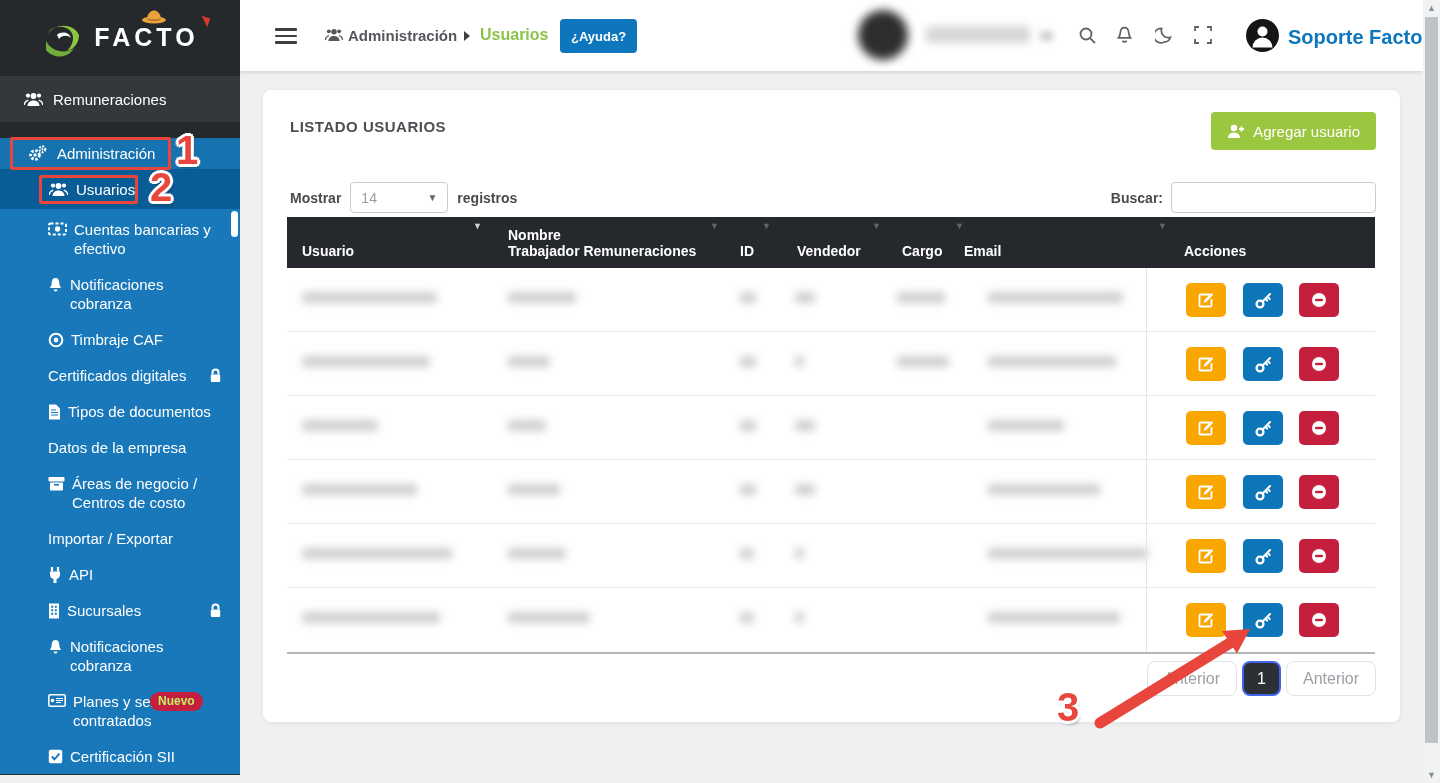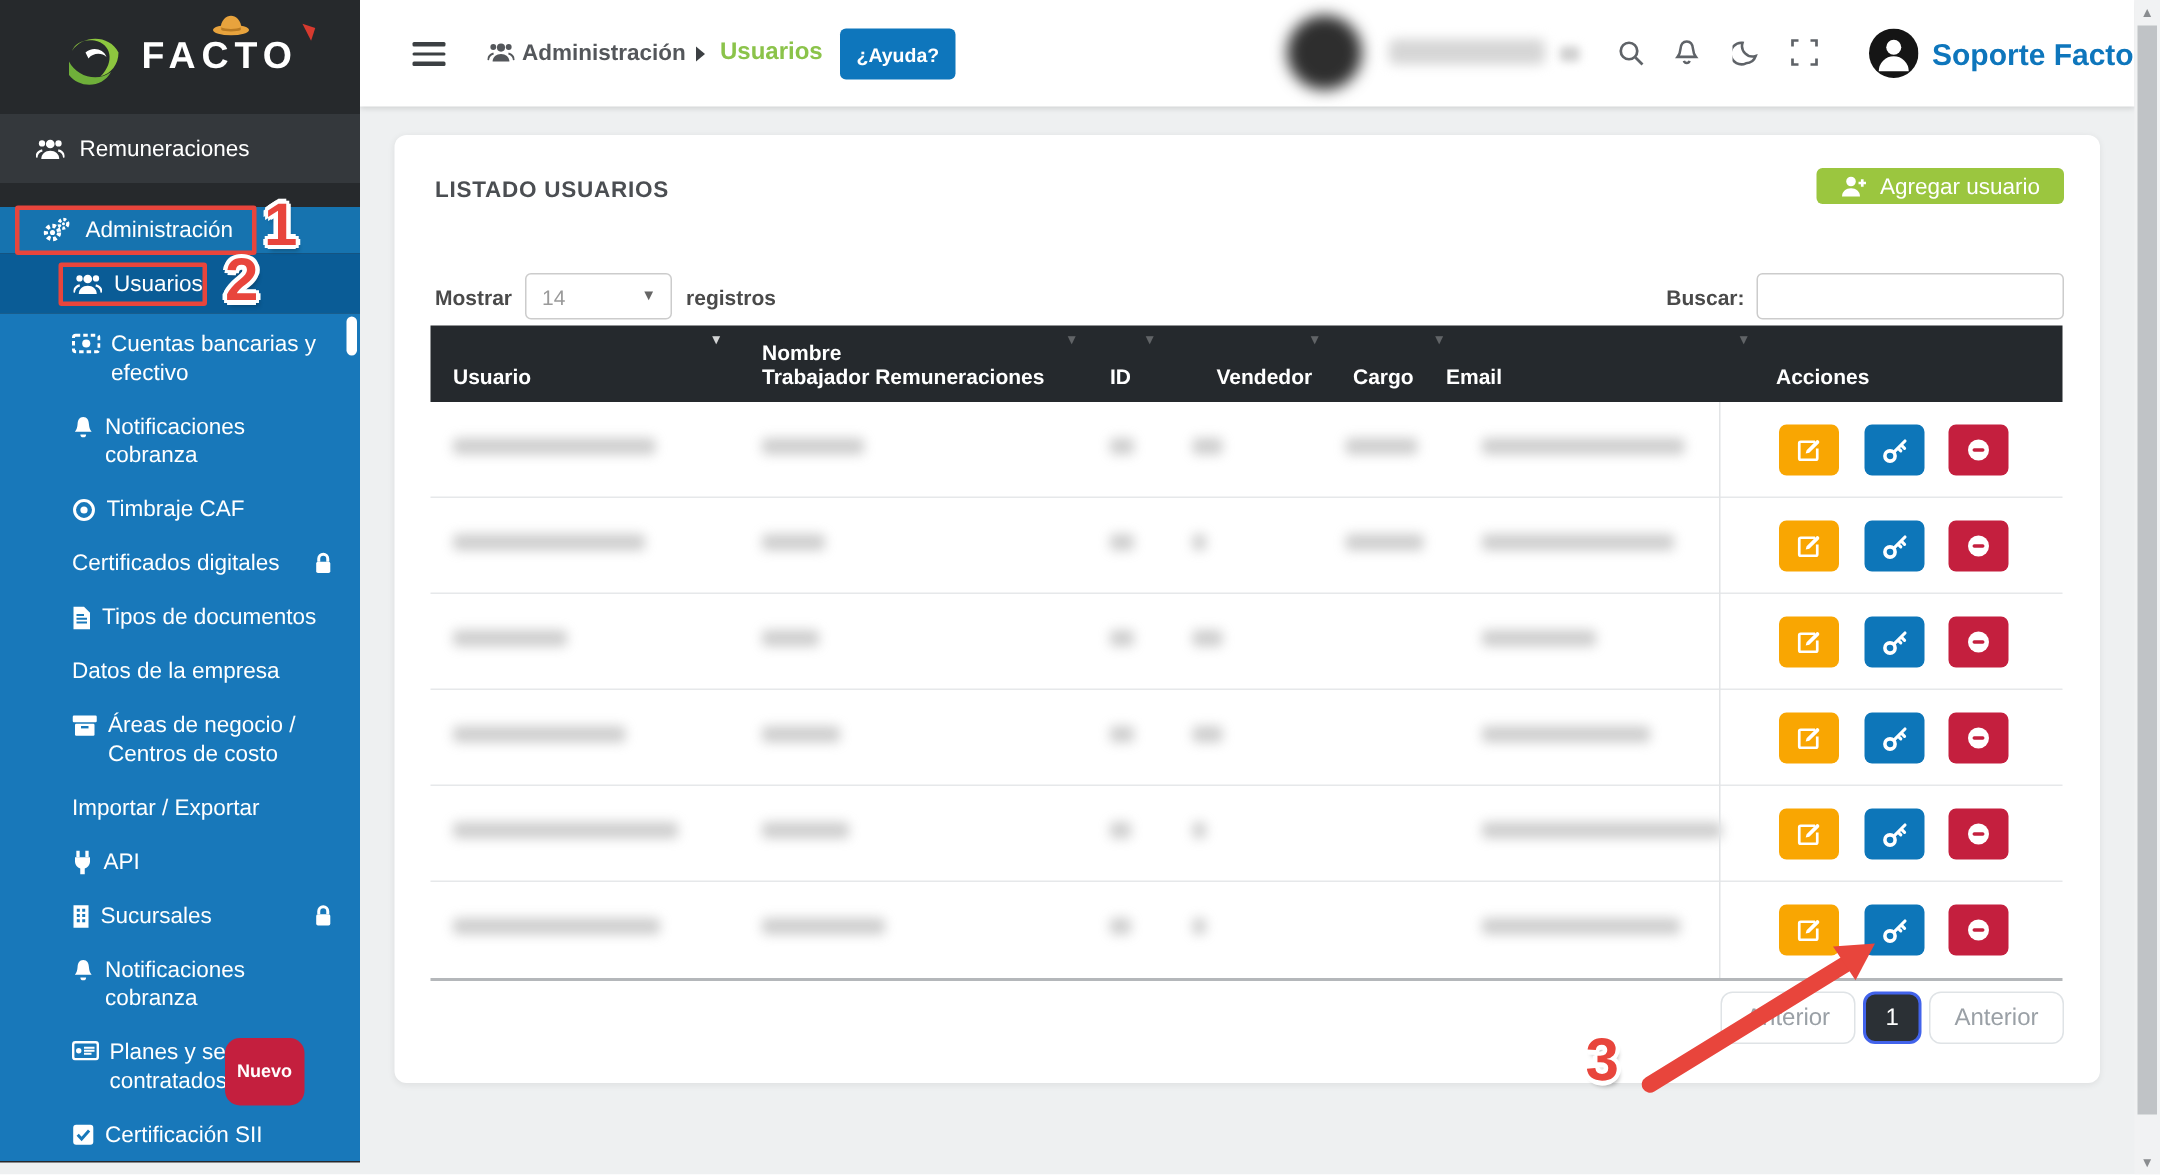--- a/index.html
+++ b/index.html
@@ -19,22 +19,22 @@
   .side-admin { position:absolute; top:138px; left:0; right:0; height:31px; background:#1673af;
     display:flex; align-items:center; gap:10px; padding-left:27px; font-size:15px; cursor:pointer; }
   .side-usuarios { position:absolute; top:169px; left:0; right:0; height:40px; background:#0a5c96;
     display:flex; align-items:center; gap:8px; padding-left:49px; font-size:15px; cursor:pointer; }
   .submenu { position:absolute; top:209px; left:0; right:0; height:565px; background:#1878ba;
     padding:11px 10px 0 48px; font-size:15px; }
   .sub-item { position:relative; display:flex; align-items:flex-start; gap:7px;
     margin-bottom:17px; line-height:19px; cursor:pointer; padding-right:6px; }
   .sub-item .ic { flex:0 0 auto; margin-top:2px; display:inline-flex; }
   .lock-ic { position:absolute; right:8px; top:2px; }
-  .badge-nuevo { position:absolute; left:102px; top:0px; background:#c41f3e; color:#ffffff;
-    font-size:12px; font-weight:bold; padding:13px 8px; border-radius:10px; white-space:nowrap; }
+  .badge-nuevo { position:absolute; left:102px; top:0px; background:#c41f3e; color:#bef264;
+    font-size:12px; font-weight:bold; padding:0 8px; border-radius:10px; white-space:nowrap; }
   .side-scroll { position:absolute; right:2px; top:211px; width:7px; height:26px; background:#fff; border-radius:4px; }
 
   
   .topbar { position:absolute; left:240px; top:0; width:1183px; height:71px; background:#fff;
     box-shadow:0 1px 4px rgba(0,0,0,.15); z-index:4; }
   .hamburger { position:absolute; left:35px; top:28px; width:22px; cursor:pointer; }
   .hamburger div { height:2.5px; background:#3c4043; margin-bottom:4px; border-radius:1px; }
   .bc-icon { position:absolute; left:85px; top:28px; color:#54575b; }
   .bc-section { position:absolute; left:108px; top:27px; font-size:15px; font-weight:bold; color:#54575b; }
   .bc-caret { position:absolute; left:224px; top:31px; width:0; height:0;
@@ -55,21 +55,21 @@
   
   .scrollbar { position:absolute; right:0; top:0; width:17px; height:783px; background:#f1f2f3; z-index:6; }
   .scroll-thumb { position:absolute; left:2px; top:17px; width:13px; height:726px; background:#c0c3c6; }
   .scroll-arrow { position:absolute; left:0; width:17px; text-align:center; font-size:9px; color:#8a8d90; }
 
   
   .card { position:absolute; left:263px; top:90px; width:1137px; height:632px; background:#fff;
     border-radius:8px; box-shadow:0 1px 5px rgba(0,0,0,.07); }
   .card-title { position:absolute; left:27px; top:28px; font-size:15px; font-weight:bold;
     letter-spacing:.5px; color:#4b4e52; }
-  .add-btn { position:absolute; right:24px; top:22px; height:24px; padding:0 16px; background:#9bc63f;
+  .add-btn { position:absolute; right:24px; top:22px; height:38px; padding:0 16px; background:#9bc63f;
     border:none; border-radius:4px; color:#fff; font-size:15px; display:flex; align-items:center; gap:8px; cursor:pointer; }
   .show-group { position:absolute; left:27px; top:92px; display:flex; align-items:center; gap:9px;
     font-size:14px; font-weight:bold; color:#4a4a4a; }
   .size-select { width:98px; height:31px; border:1px solid #ccc; border-radius:4px; display:flex;
     align-items:center; justify-content:space-between; padding:0 10px; color:#9a9a9a; font-weight:normal; cursor:pointer; }
   .size-caret { font-size:10px; color:#666; }
   .search-group { position:absolute; right:24px; top:92px; display:flex; align-items:center; gap:8px;
     font-size:14px; font-weight:bold; color:#4a4a4a; }
   .search-input { width:205px; height:31px; border:1px solid #ccc; border-radius:4px; padding:0 8px; font-size:14px; }
 
@@ -372,21 +372,21 @@
       <input class="search-input" value="" style="">
     </div>
 
     <div class="thead">
         <span class="th-label" style="left: 15px;">Usuario</span>
         <span class="th-sort active" style="left: 186px;">▼</span>
         <span class="th-label" style="left: 221px;">Nombre<br>Trabajador Remuneraciones</span>
         <span class="th-sort" style="left: 423px;">▼</span>
         <span class="th-label" style="left: 453px;">ID</span>
         <span class="th-sort" style="left: 475px;">▼</span>
-        <span class="th-label" style="left: 524px; text-align: center;">Vendedor</span>
+        <span class="th-label" style="left: 510px; text-align: center;">Vendedor</span>
         <span class="th-sort" style="left: 585px;">▼</span>
         <span class="th-label" style="left: 615px;">Cargo</span>
         <span class="th-sort" style="left: 668px;">▼</span>
         <span class="th-label" style="left: 677px; text-align: center;">Email</span>
         <span class="th-sort" style="left: 871px;">▼</span>
         <span class="th-label" style="left: 897px;">Acciones</span>
       </div>
     <div class="tbody">
         <div class="trow">
           <div class="blob" style="left: 15px; width: 135px;"></div>

